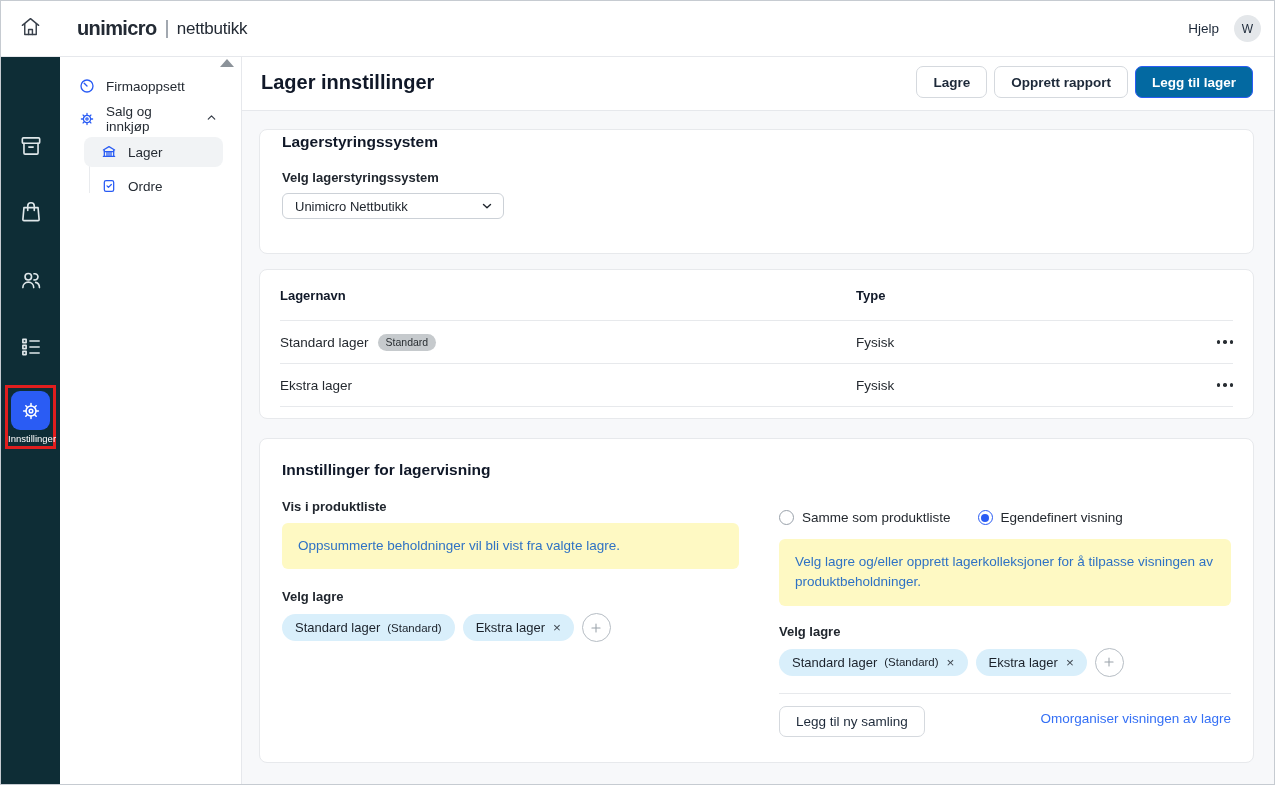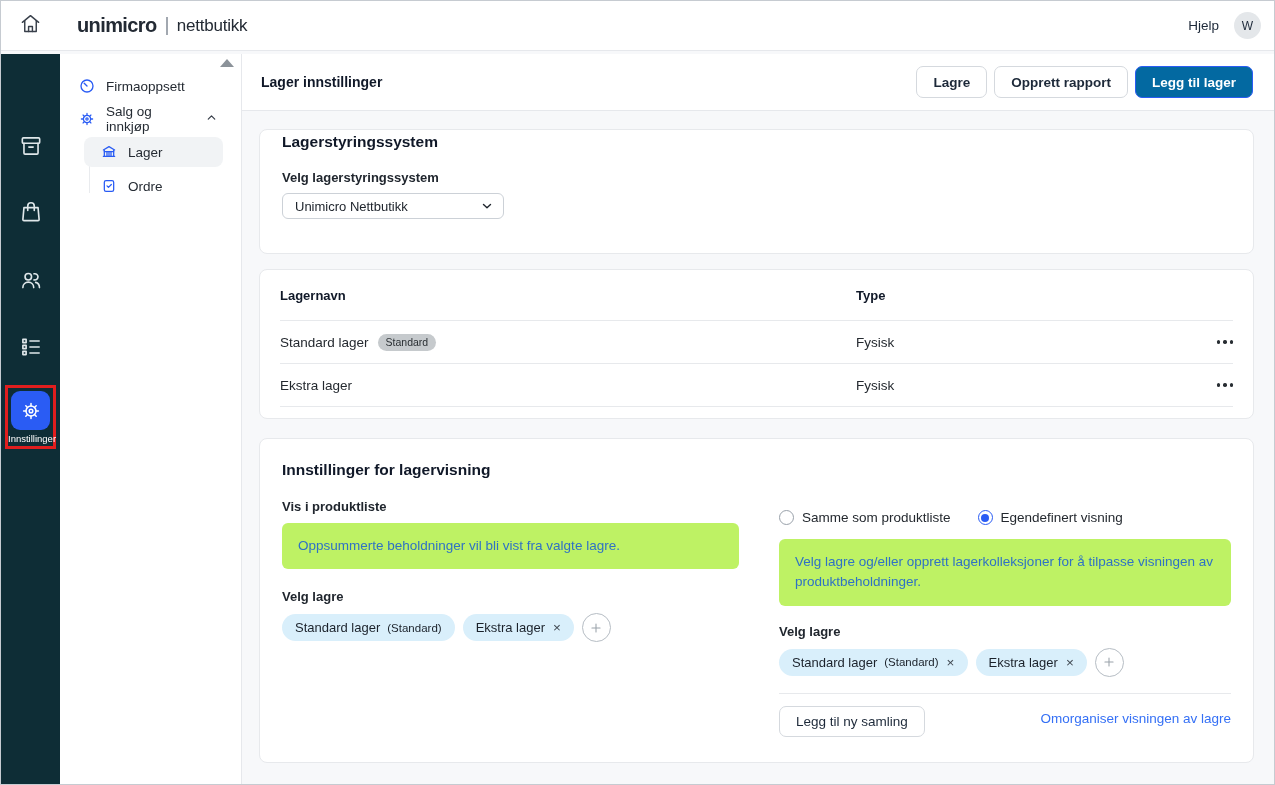--- a/index.html
+++ b/index.html
@@ -4,21 +4,21 @@
 <style>
   * { margin:0; padding:0; box-sizing:border-box; }
   html,body { background:#e9ebee; }
   body { font-family:"Liberation Sans", sans-serif; }
   .screen {
     position:relative; width:1275px; height:785px; overflow:hidden;
     background:#f7f8fa; border:1px solid #c6cbd1;
   }
   
   .topbar {
-    position:absolute; top:0; left:0; right:0; height:50px;
+    position:absolute; top:0; left:0; right:0; height:56px;
     background:#fff; border-bottom:1px solid #e6e8ec;
     display:flex; align-items:center; z-index:5;
   }
   .home-btn { width:59px; display:flex; justify-content:center; color:#39404b; cursor:pointer; }
   .logo { margin-left:17px; display:flex; align-items:center; gap:9px; }
   .brand { font-size:20px; font-weight:bold; letter-spacing:-0.6px; color:#232a34; }
   .logo-sep { width:2px; height:18px; background:#a2a8b0; }
   .brand-suffix { font-size:17px; color:#232a34; letter-spacing:-0.2px; }
   .topbar-right { margin-left:auto; margin-right:13px; display:flex; align-items:center; gap:15px; }
   .help { font-size:13.5px; color:#1d2939; cursor:pointer; }
@@ -65,21 +65,21 @@
     display:flex; align-items:center; gap:11px; padding-left:17px;
     font-size:13.5px; color:#252b33; cursor:pointer;
   }
   .sub-item.selected { background:#f1f3f5; }
   
   .main { position:absolute; top:53px; left:241px; right:0; bottom:0; }
   .page-header {
     height:57px; background:#fff; border-bottom:1px solid #e6e8ec;
     display:flex; align-items:center; padding:0 21px 0 19px;
   }
-  .page-title { font-size:14px; font-weight:600; color:#101828; }
+  .page-title { font-size:20px; font-weight:600; color:#101828; }
   .header-actions { margin-left:auto; display:flex; gap:7px; }
   .btn {
     height:32px; padding:0 16px; border-radius:7px; border:1px solid #d5d9de;
     background:#fff; font-family:inherit; font-size:13.5px; font-weight:600; color:#1d2939; cursor:pointer;
   }
   .btn.primary { background:#0369a1; border-color:#2a5cf4; color:#fff; }
   .content { padding:18px 22px 0 17px; }
   .card {
     width:995px; background:#fff; border:1px solid #e7e9ec; border-radius:8px;
     overflow:hidden;
@@ -113,21 +113,21 @@
     padding:2.5px 8px; border-radius:9px;
   }
   .dots { display:flex; gap:3px; cursor:pointer; padding:4px 0; }
   .dots i { width:3.4px; height:3.4px; border-radius:50%; background:#282d33; }
   
   .card-display { height:325px; padding:22px 22px; }
   .cols { display:flex; gap:40px; margin-top:20px; }
   .col-l { width:460px; }
   .col-r { width:455px; }
   .info-box {
-    margin-top:9px; background:#bef264; border-radius:6px; padding:13px 16px;
+    margin-top:9px; background:#fef9c3; border-radius:6px; padding:13px 16px;
     font-size:13.5px; color:#2f72c4; line-height:1.5;
   }
   .sub-label { margin-top:20px; }
   .chips { display:flex; align-items:center; gap:8px; margin-top:9px; }
   .chip {
     height:27px; background:#d9effb; border-radius:14px; padding:0 13px;
     display:flex; align-items:center; gap:7px; font-size:13px; color:#1b222b; cursor:pointer;
   }
   .chip .suffix { font-size:11.5px; }
   .chip .x { font-size:13.5px; color:#3f4750; margin-left:1px; cursor:pointer; }

